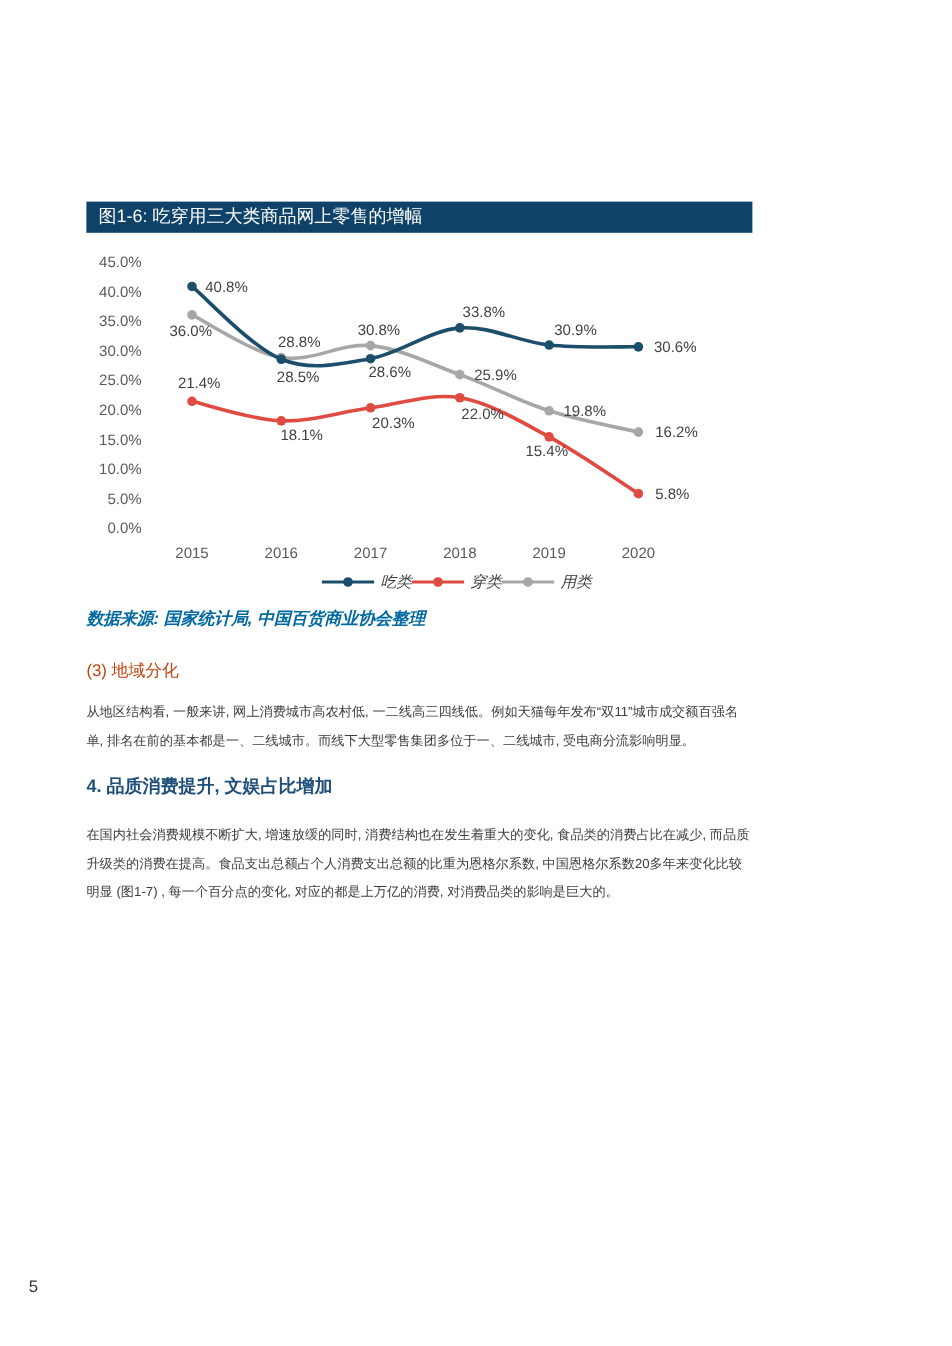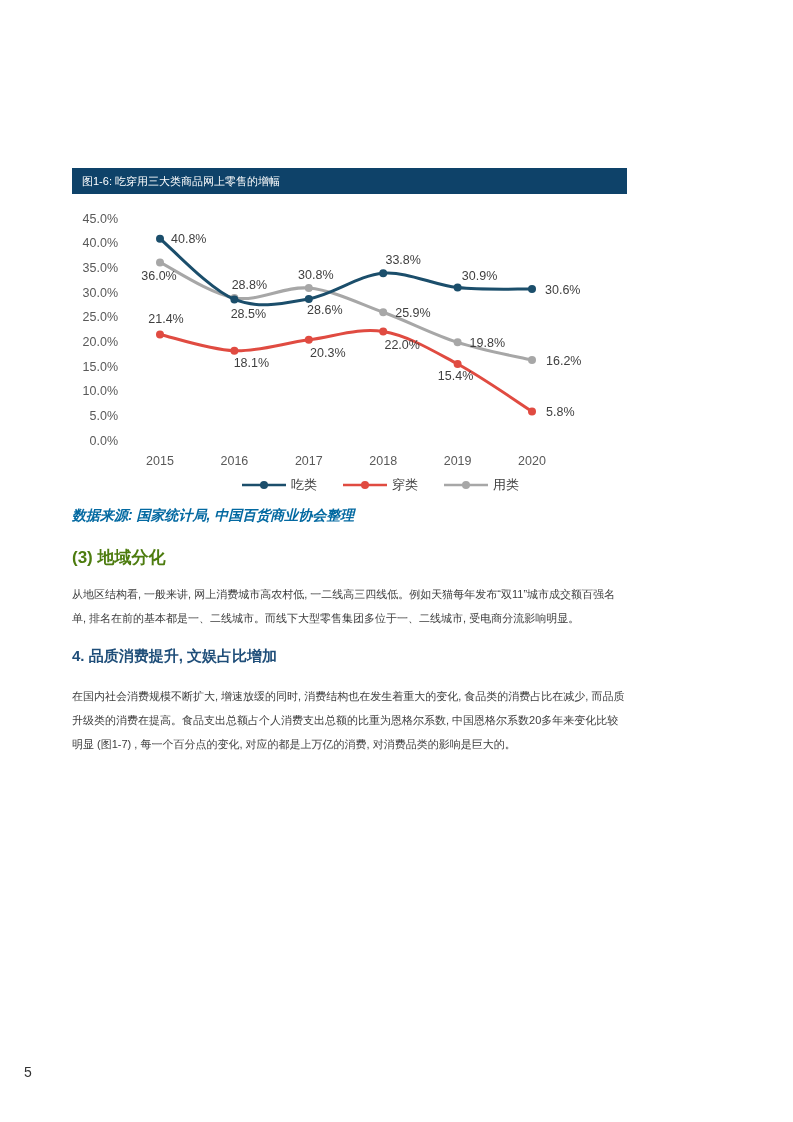--- a/index.html
+++ b/index.html
@@ -16,51 +16,51 @@
     position: absolute;
     left: 72px; top: 168px;
     width: 555px;
   }
   .figure-caption-bar {
     background: #0e4269;
     color: #ffffff;
     height: 26px;
     line-height: 26px;
     padding-left: 10px;
-    font-size: 11px;
+    font-size: 15px;
   }
   .chart-svg { display:block; margin-top: 11px; }
   svg text { font-family: "Liberation Sans", sans-serif; }
   .ytick, .xtick { font-size: 12.5px; fill: #595959; }
   .dlabel { font-size: 12.5px; fill: #3f3f3f; }
   .legend {
     display: flex;
     justify-content: center;
     align-items: center;
-    gap: 26px;
     margin-top: 8px;
     padding-left: 62px;
     height: 16px;
+    font-style: italic;
   }
   .legend-item { display: flex; align-items: center; gap: 5px; }
   .legend-label { font-size: 13px; color: #3f3f3f; }
   .source-line {
     margin-top: 12px;
     font-style: italic;
     font-size: 14px;
     line-height: 20px;
     color: #0369a1;
     font-weight: bold;
   }
   .h3-heading {
     margin-top: 23px;
-    font-size: 17px;
-    font-weight: bold;
+    font-size: 14px;
+    font-weight: normal;
     line-height: 20px;
-    color: #4d7c0f;
+    color: #c2410c;
   }
   .body-para {
     font-size: 11px;
     line-height: 24px;
     color: #3d3d3d;
     text-align: left;
   }
   .para-region { margin-top: 14px; }
   .h2-heading {
     margin-top: 13px;

